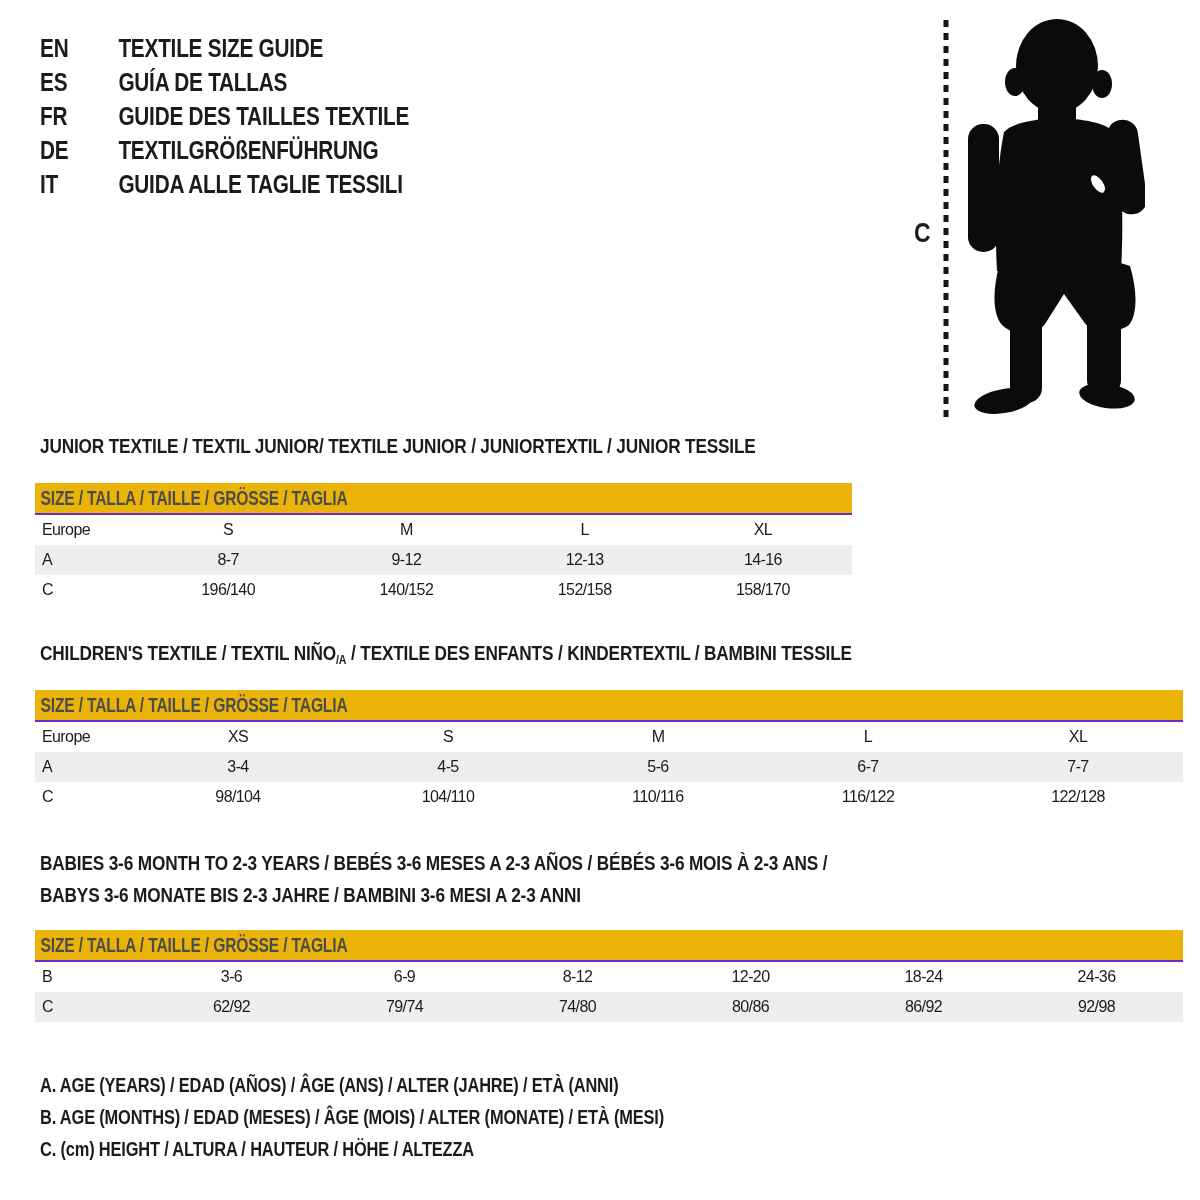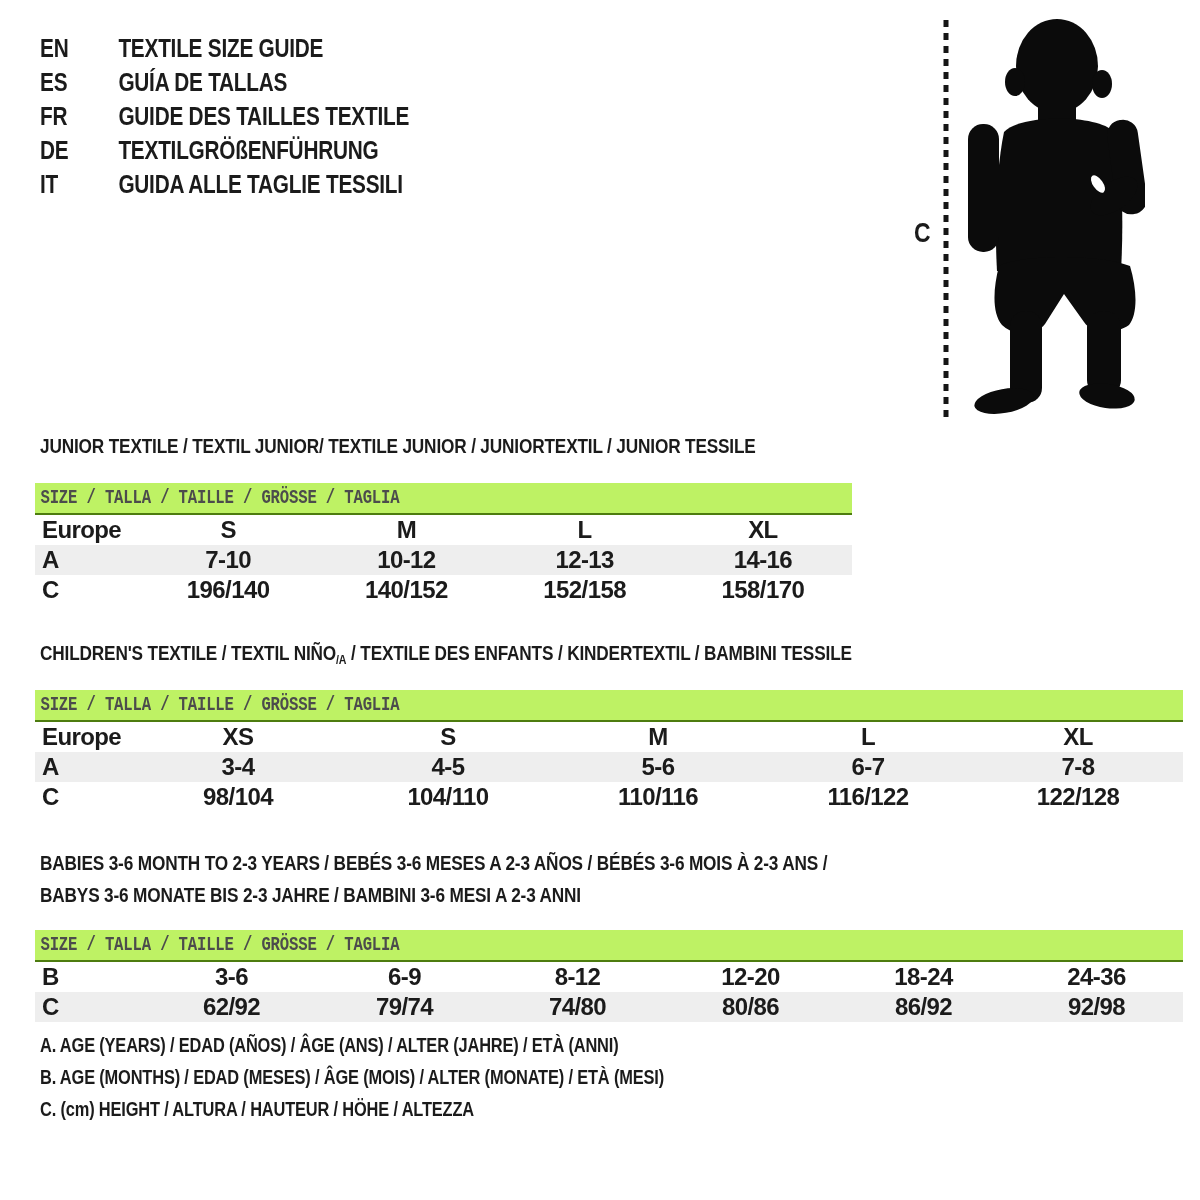--- a/index.html
+++ b/index.html
@@ -24,32 +24,32 @@
   .toddler-svg{position:absolute;left:55px;top:0;width:185px;height:405px;}
 
   
   .sec-heading{font-weight:bold;font-size:21px;letter-spacing:-0.2px;
     transform:scaleX(0.82);transform-origin:0 50%;white-space:nowrap;}
   .sec-heading .sub{font-size:13px;vertical-align:-4px;}
   .babies-heading div{line-height:32px;}
 
   
   .size-table{background:#ffffff;}
-  .bar{height:30px;background:#bef264;border-bottom:2px solid #4d7c0f;overflow:hidden;font-family:Liberation Mono, monospace;}
+  .bar{height:30px;background:#eab308;border-bottom:2px solid #6d28d9;overflow:hidden;}
   .bar span{display:inline-block;font-size:20px;font-weight:bold;color:#4c4c4c;
     line-height:30px;padding-left:7px;transform:scaleX(0.78);transform-origin:0 0;
     white-space:nowrap;letter-spacing:-0.2px;}
   .size-table table{border-collapse:collapse;table-layout:fixed;width:100%;}
-  .size-table td{height:30px;padding:0;font-size:24px;font-weight:bold;
+  .size-table td{height:30px;padding:0;font-size:16px;font-weight:normal;
     text-align:center;letter-spacing:-0.6px;white-space:nowrap;}
   .size-table td.rowlabel{text-align:left;padding-left:7px;}
   .size-table tr.alt{background:#eeeeee;}
 
   
-  .footnotes{left:40px;top:1029px;}
+  .footnotes{left:40px;top:1069px;}
   .fn{font-size:20px;font-weight:bold;line-height:32px;letter-spacing:-0.2px;
     transform:scaleX(0.82);transform-origin:0 50%;white-space:nowrap;}
 </style>
 </head>
 <body>
 
 <div style="width:1200px;height:1200px;position:relative;">
 
   <div class="lang-list abs">
     <div class="lang-row">
@@ -116,22 +116,22 @@
       <tbody>
           <tr>
         <td class="rowlabel">Europe</td>
         <td>S</td>
         <td>M</td>
         <td>L</td>
         <td>XL</td>
       </tr>
       <tr class="alt">
         <td class="rowlabel">A</td>
-        <td>7-10</td>
-        <td>10-12</td>
+        <td>8-7</td>
+        <td>9-12</td>
         <td>12-13</td>
         <td>14-16</td>
       </tr>
       <tr>
         <td class="rowlabel">C</td>
         <td>196/140</td>
         <td>140/152</td>
         <td>152/158</td>
         <td>158/170</td>
       </tr>
@@ -164,21 +164,21 @@
         <td>M</td>
         <td>L</td>
         <td>XL</td>
       </tr>
       <tr class="alt">
         <td class="rowlabel">A</td>
         <td>3-4</td>
         <td>4-5</td>
         <td>5-6</td>
         <td>6-7</td>
-        <td>7-8</td>
+        <td>7-7</td>
       </tr>
       <tr>
         <td class="rowlabel">C</td>
         <td>98/104</td>
         <td>104/110</td>
         <td>110/116</td>
         <td>116/122</td>
         <td>122/128</td>
       </tr>
     </tbody>

